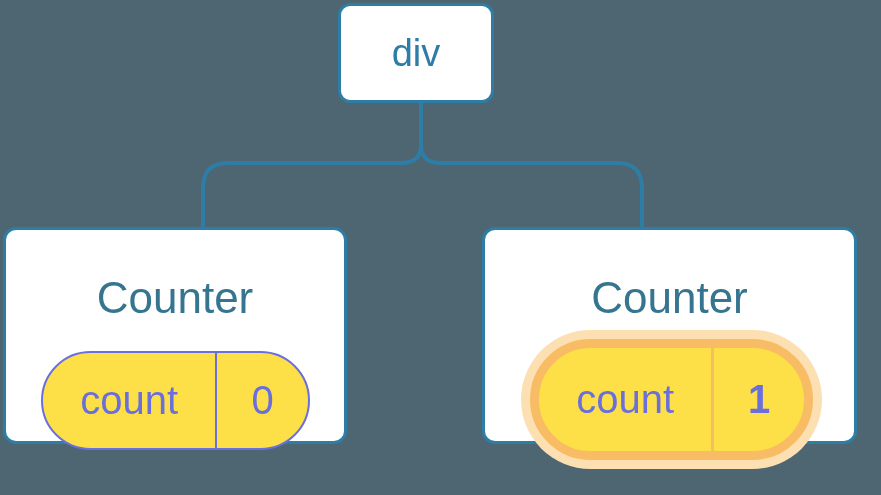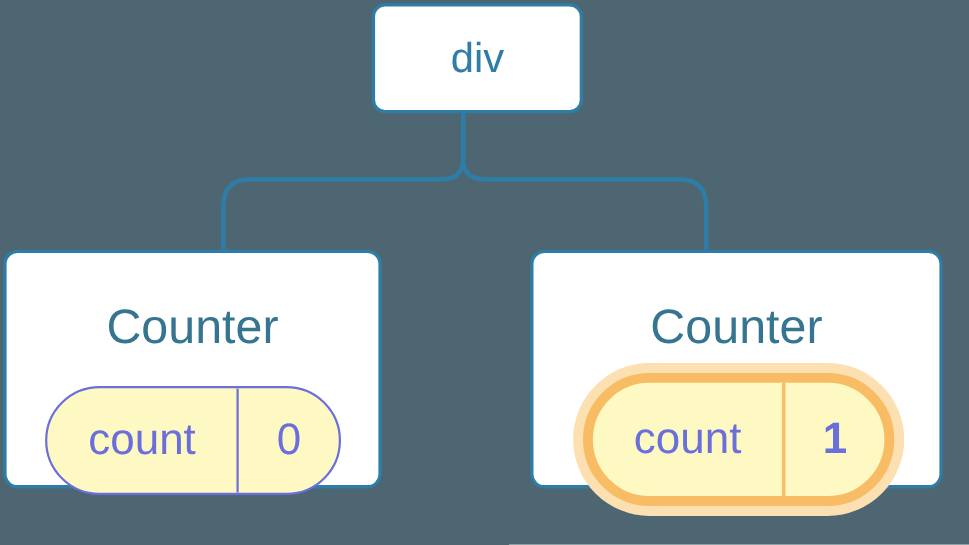--- a/index.html
+++ b/index.html
@@ -15,21 +15,21 @@
 
   .connectors {
     position: absolute;
     left: 0; top: 0;
     width: 881px; height: 495px;
   }
 
   .root-box {
     position: absolute;
     left: 338px; top: 3px;
-    width: 192px; height: 100px;
+    width: 156px; height: 100px;
     box-sizing: border-box;
     background: #ffffff;
     border: 3px solid var(--blue, #2e7da6);
     border-radius: 12px;
     display: flex;
     align-items: center;
     justify-content: center;
     font-size: 38px;
     font-weight: 500;
     color: var(--blue, #2e7da6);
@@ -54,21 +54,21 @@
     text-align: center;
     font-size: 44px;
     line-height: 48px;
     font-weight: 500;
     color: var(--title_blue, #35758f);
   }
 
   .pill {
     position: absolute;
     box-sizing: border-box;
-    background: #fef9c3;
+    background: #fde047;
     border-radius: 999px;
     display: flex;
     align-items: stretch;
     overflow: hidden;
   }
   .pill-plain {
     left: 35px; top: 121px;
     width: 269px; height: 99px;
     border: 2.5px solid var(--purple, #6a6fdb);
   }

